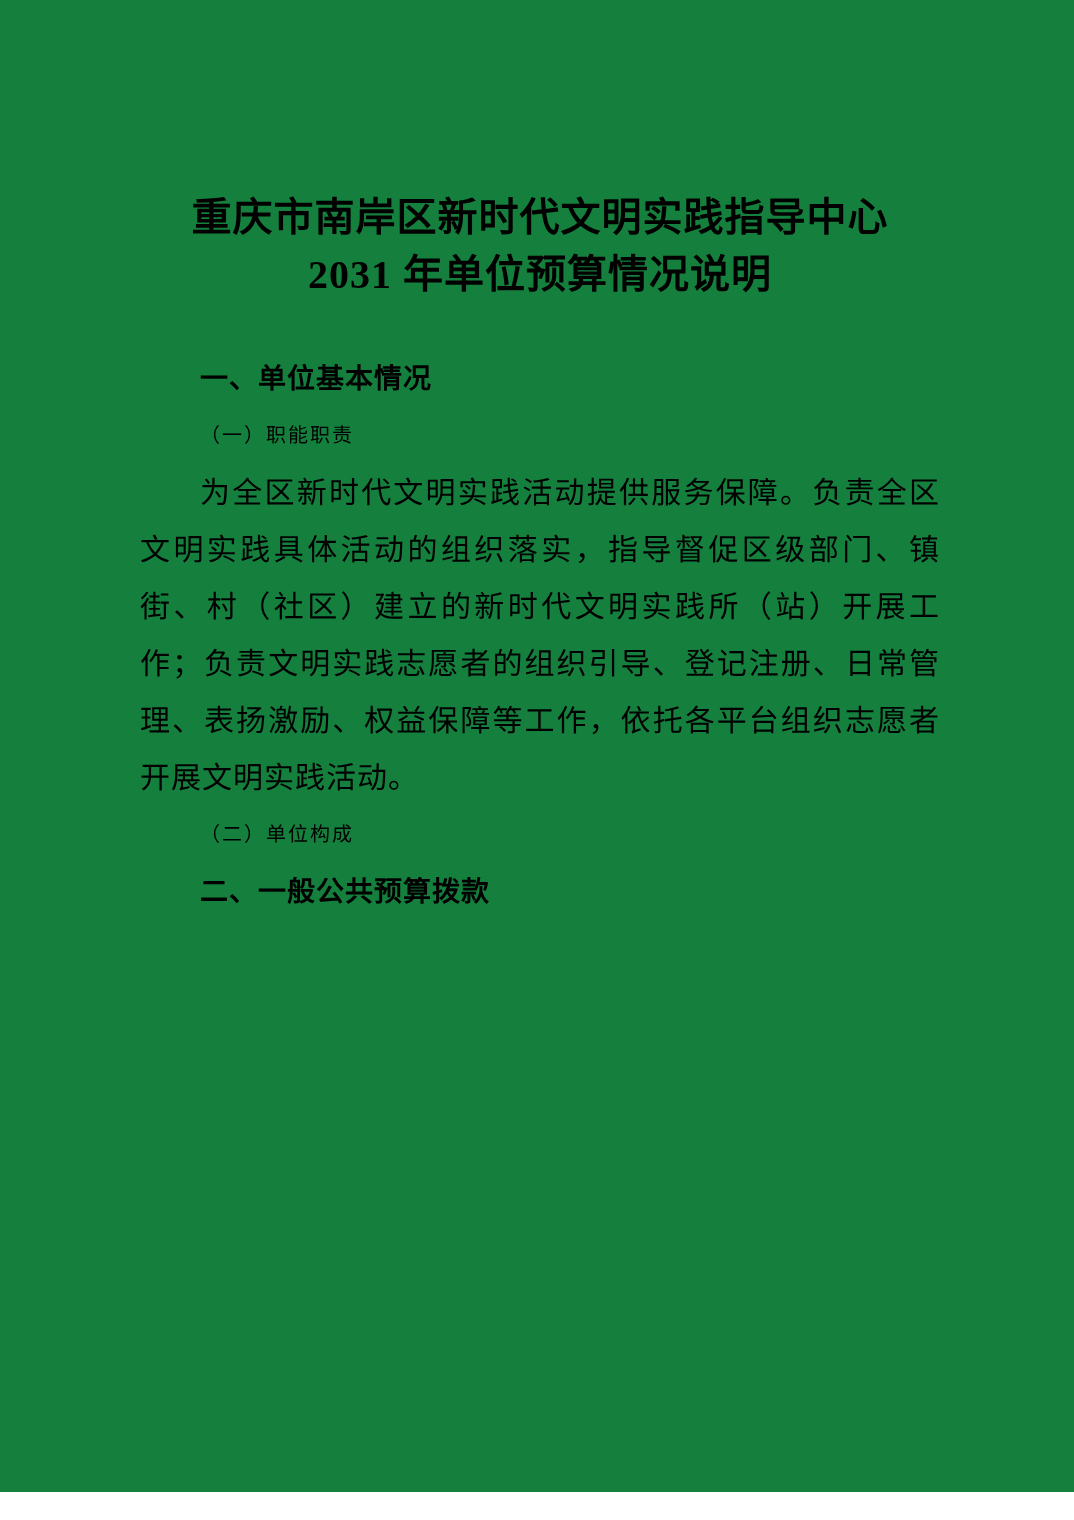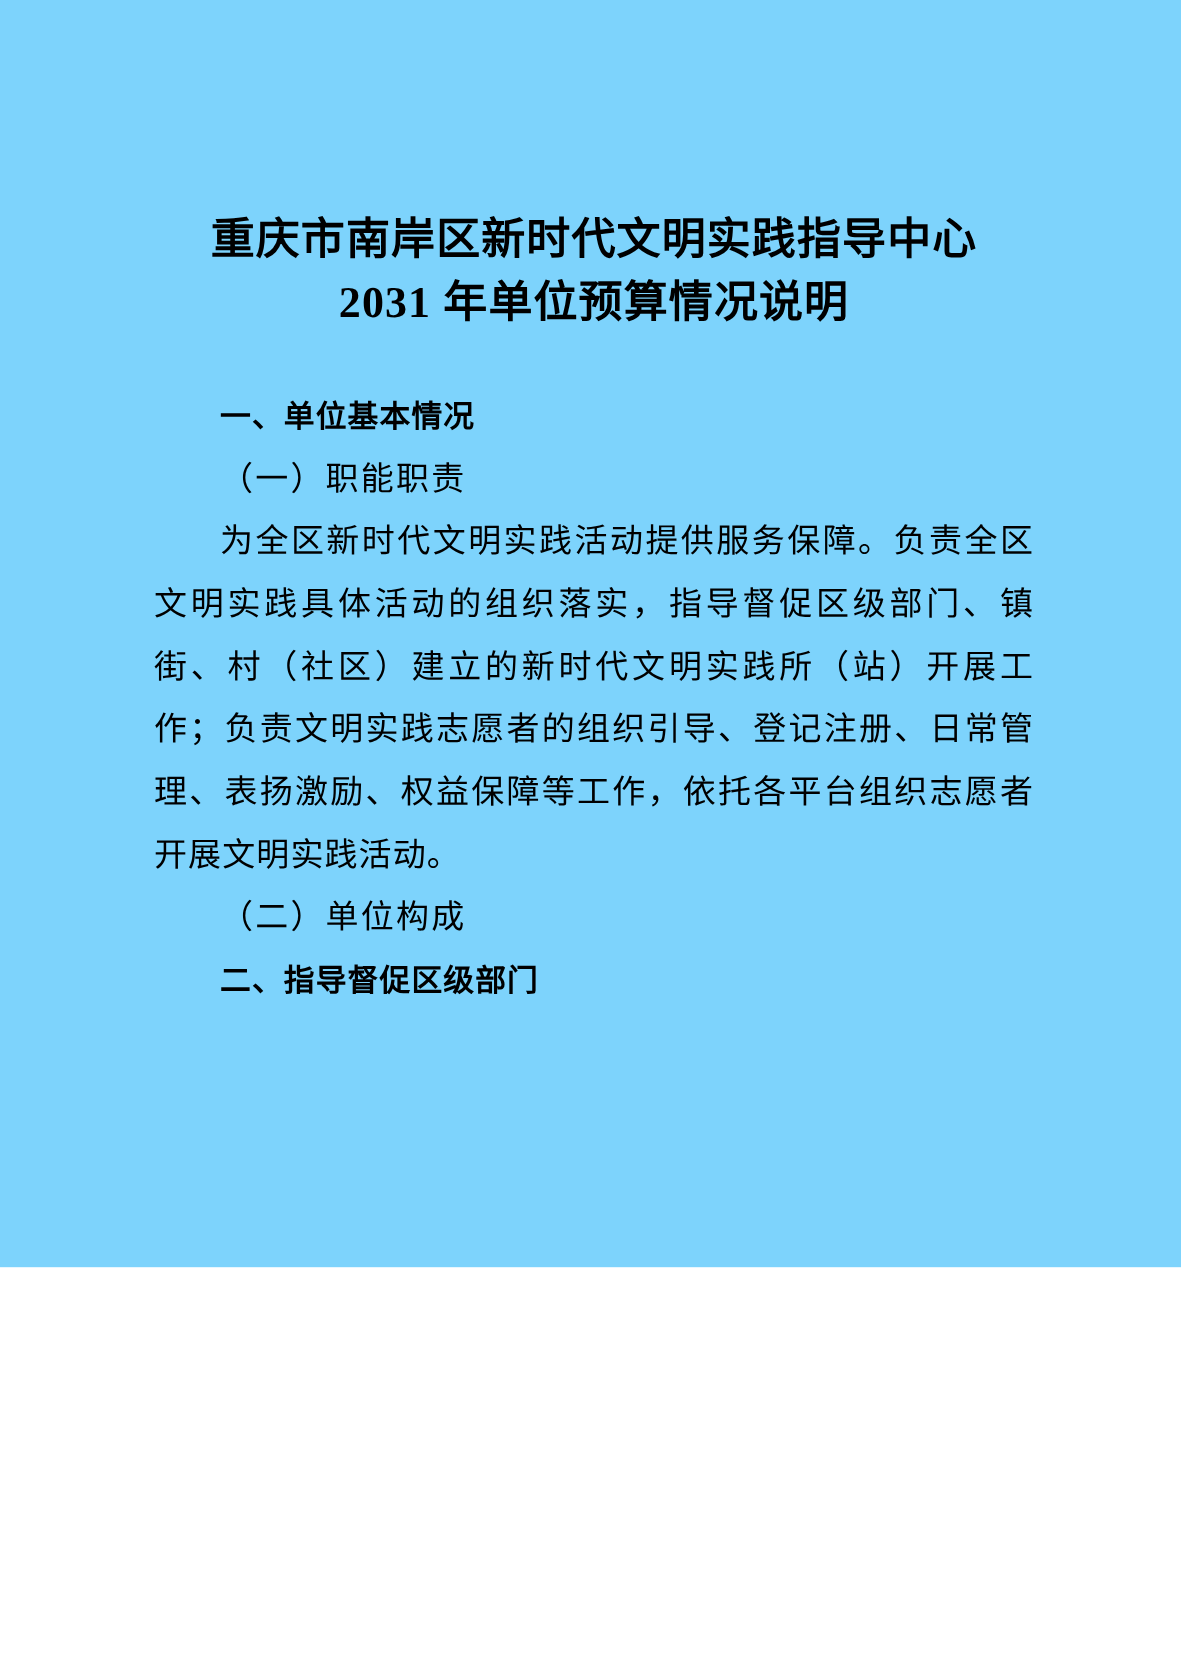--- a/index.html
+++ b/index.html
@@ -9,23 +9,23 @@
   }
   body {
     width: 1074px;
     height: 1520px;
     color: #000000;
     overflow: hidden;
   }
   .page {
     box-sizing: border-box;
     width: 1074px;
-    height: 1152px;
+    height: 1492px;
     padding: 189px 134px 40px 140px;
-    background: #7dd3fc;
+    background: #15803d;
   }
   .doc-title {
     margin: 0 0 47px 0;
     text-align: center;
     font-family: "Liberation Serif", "DejaVu Serif", serif;
     font-weight: bold;
     font-size: 40px;
     line-height: 57px;
     letter-spacing: 1px;
   }
@@ -33,21 +33,21 @@
     font-family: "Liberation Sans", "DejaVu Sans", sans-serif;
     font-weight: bold;
     font-size: 28px;
     line-height: 57px;
     text-indent: 60px;
     letter-spacing: 1px;
   }
   .subheading {
     font-family: "Liberation Serif", "DejaVu Serif", serif;
     font-weight: normal;
-    font-size: 30px;
+    font-size: 20px;
     line-height: 57px;
     text-indent: 60px;
     letter-spacing: 2px;
   }
   .para {
     margin: 0;
     font-family: Liberation Sans, sans-serif;
     font-weight: normal;
     font-size: 30px;
     line-height: 57px;
@@ -69,16 +69,16 @@
 
   <div class="section-heading">一、单位基本情况</div>
 
   <div class="subheading">（一）职能职责</div>
 
   <p class="para">为全区新时代文明实践活动提供服务保障。负责全区文明实践具体活动的组织落实，指导督促区级部门、镇街、村（社区）建立的新时代文明实践所（站）开展工作；负责文明实践志愿者的组织引导、登记注册、日常管理、表扬激励、权益保障等工作，依托各平台组织志愿者开展文明实践活动。</p>
 
   <div class="subheading">（二）单位构成</div>
 
 
-  <div class="section-heading">二、指导督促区级部门</div>
+  <div class="section-heading">二、一般公共预算拨款</div>
 
 
 </div>
 
 </body></html>

